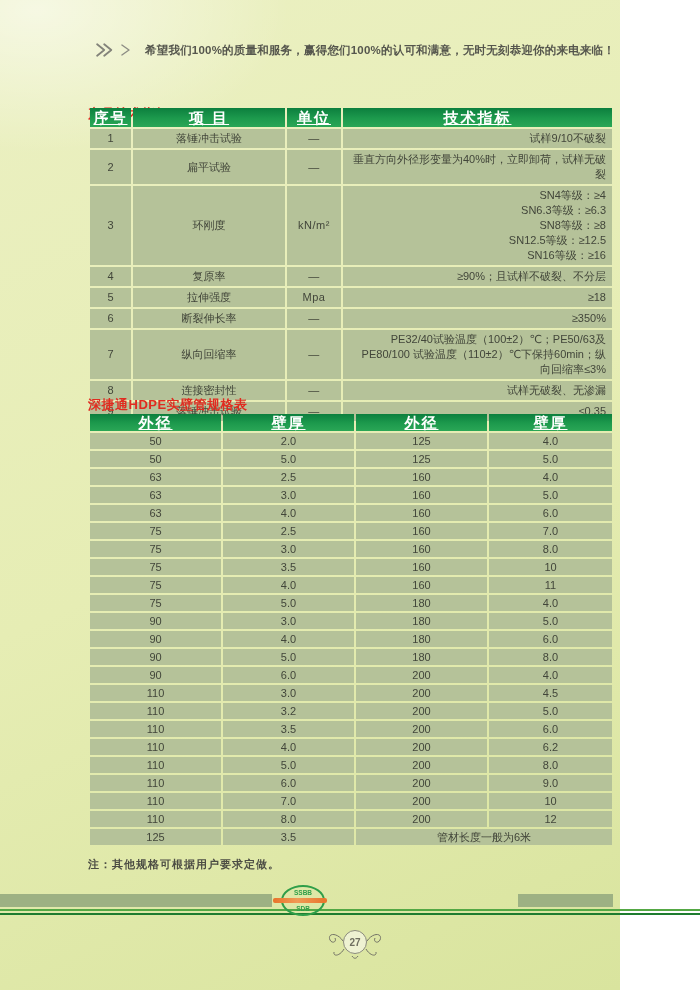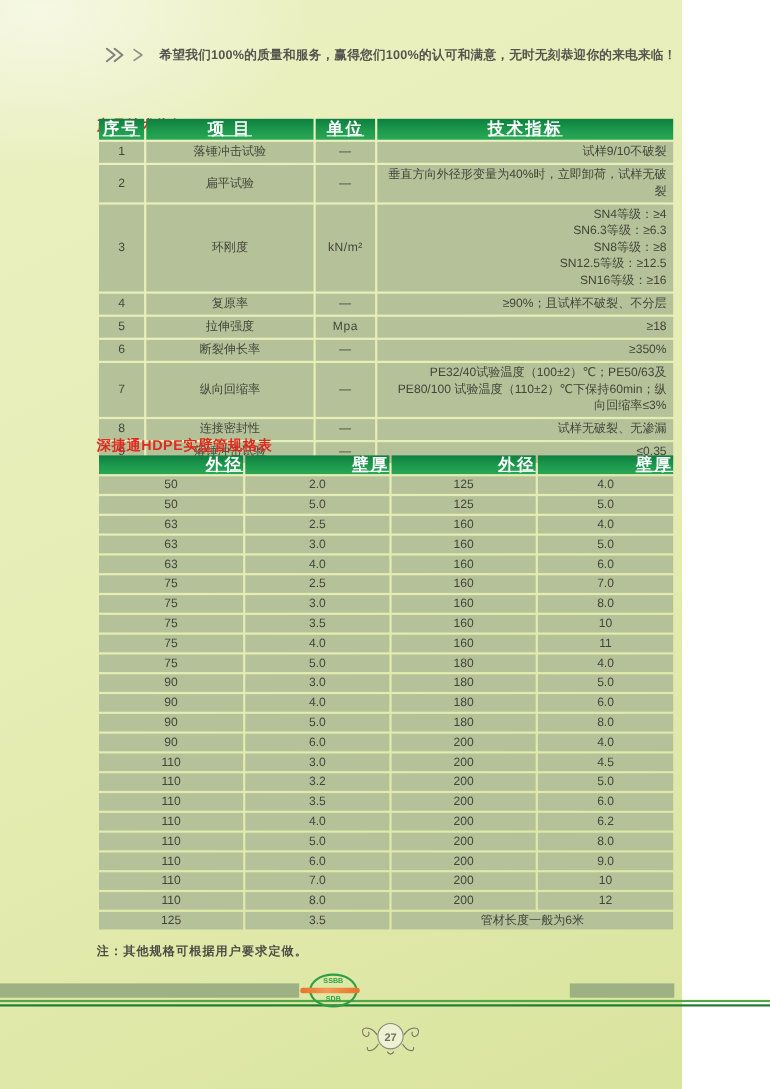--- a/index.html
+++ b/index.html
@@ -49,21 +49,21 @@
   }
   td {
     background: #b5c299; color: #42463a;
     font-size: 11px; line-height: 15px; padding: 2px 6px;
     text-align: center; vertical-align: middle;
     white-space: pre-line;
   }
   #tech-table td:nth-child(4), #tech-table td[colspan] { text-align: right; padding-left: 9px; }
   #tech-table td:nth-child(3) { letter-spacing: 0.5px; }
   #spec-table td { line-height: 12px; padding: 2px 4px; font-size: 11px; }
-  #spec-table th { padding: 2px 0; text-align: right; }
+  #spec-table th { padding: 2px 0; }
   #spec-table td[colspan] { text-align: center; }
 
   
   .note {
     position: absolute; left: 88px; top: 857px;
     font-size: 11px; font-weight: bold; color: #4c4d44; letter-spacing: 1px; font-family: Liberation Mono, monospace;
   }
 
   
   .band { position: absolute; top: 894px; height: 13px; background: #9db183; }

